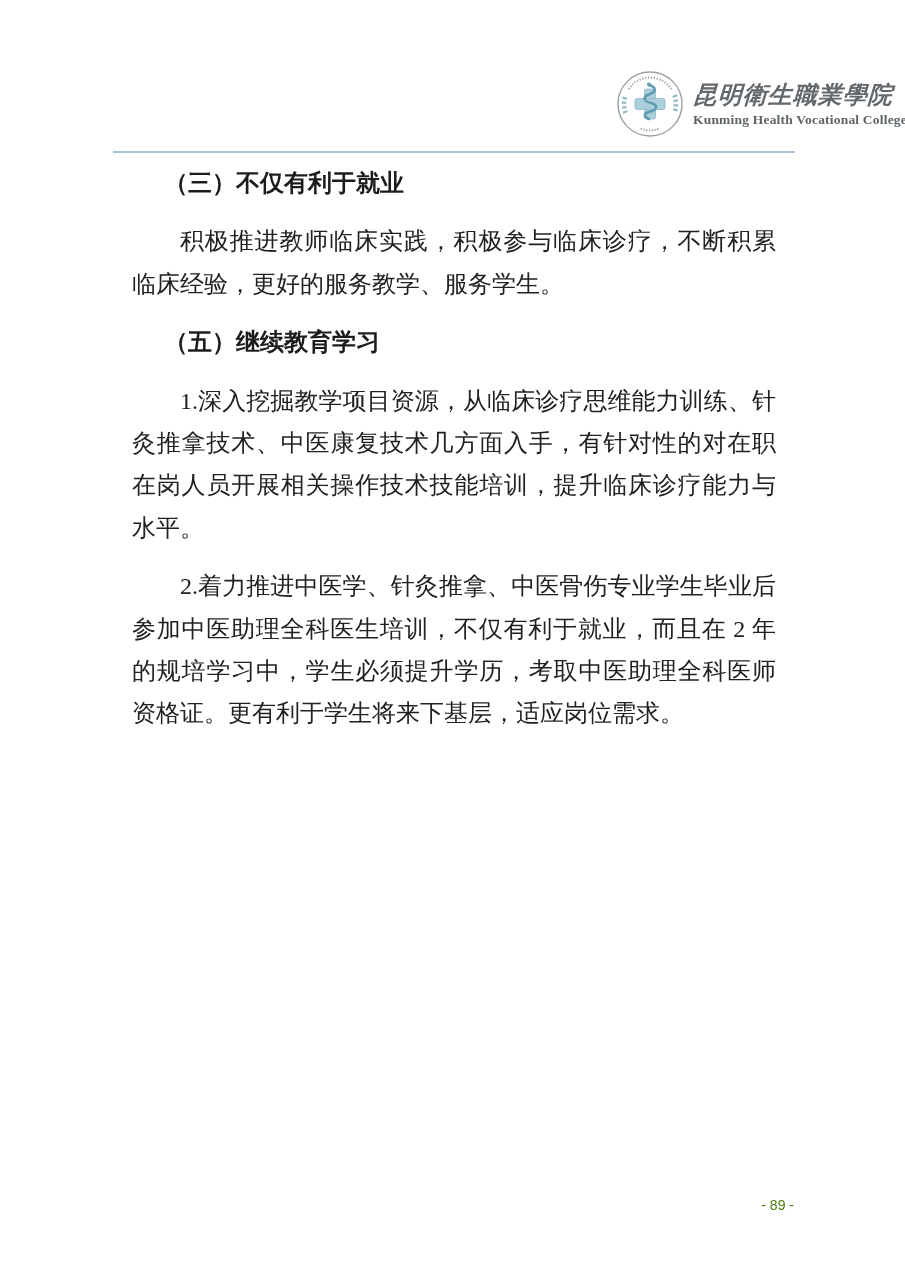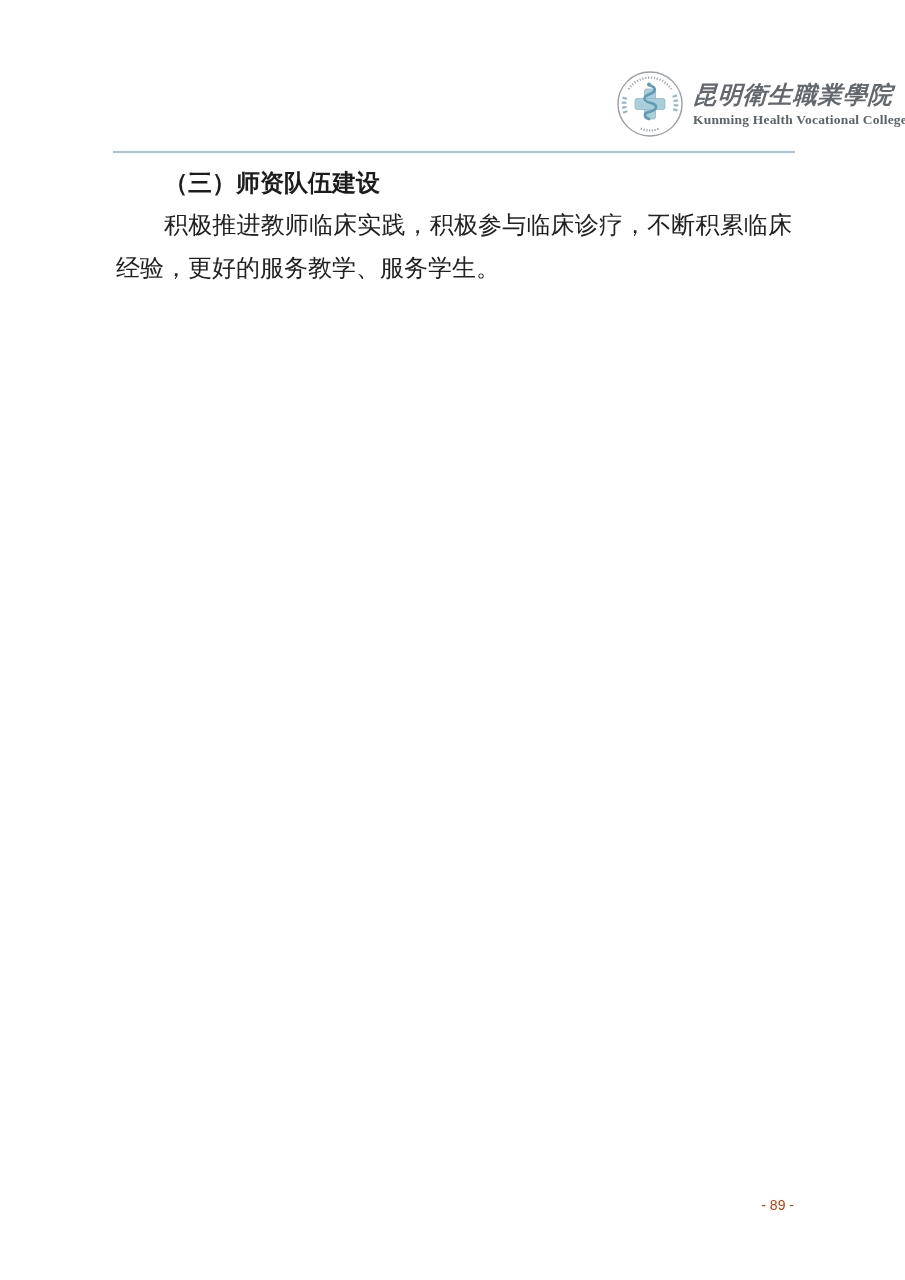--- a/index.html
+++ b/index.html
@@ -64,31 +64,31 @@
     text-justify: inter-character;
   }
   .heading {
     margin: 0;
     font-weight: 700;
     text-indent: 2em;
     font-size: 24px;
     line-height: 42.4px;
     color: #1c1c1c;
   }
-  .para { margin: 0; text-indent: 2em; }
+  .para { margin: 16px; text-indent: 2em; }
 
   
   .page-number {
     position: absolute;
     left: 730px;
     top: 1197px;
     width: 64px;
     text-align: right;
     font-size: 14px;
-    color: #c2410c;
+    color: #4d7c0f;
     font-family: "Liberation Sans", "DejaVu Sans", sans-serif;
   }
 </style>
 </head>
 <body>
 
 <div class="page">
 
   <header class="header">
     <svg class="seal" viewBox="0 0 68 68" xmlns="http://www.w3.org/2000/svg">
@@ -112,24 +112,29 @@
       <div class="zh">昆明衛生職業學院</div>
       <div class="en">Kunming Health Vocational College</div>
     </div>
   </header>
 
   <div class="rule"></div>
 
   <main class="content">
 
     <section>
-      <h3 class="heading">（三）师资队伍建设</h3>
+      <h3 class="heading">（三）不仅有利于就业</h3>
       <p class="para">积极推进教师临床实践，积极参与临床诊疗，不断积累临床经验，更好的服务教学、服务学生。</p>
     </section>
 
 
+    <section>
+      <h3 class="heading">（五）继续教育学习</h3>
+      <p class="para">1.深入挖掘教学项目资源，从临床诊疗思维能力训练、针灸推拿技术、中医康复技术几方面入手，有针对性的对在职在岗人员开展相关操作技术技能培训，提升临床诊疗能力与水平。</p>
+      <p class="para">2.着力推进中医学、针灸推拿、中医骨伤专业学生毕业后参加中医助理全科医生培训，不仅有利于就业，而且在 2 年的规培学习中，学生必须提升学历，考取中医助理全科医师资格证。更有利于学生将来下基层，适应岗位需求。</p>
+    </section>
 
 
   </main>
 
   <div class="page-number">- 89 -</div>
 
 </div>
 
 </body></html>

